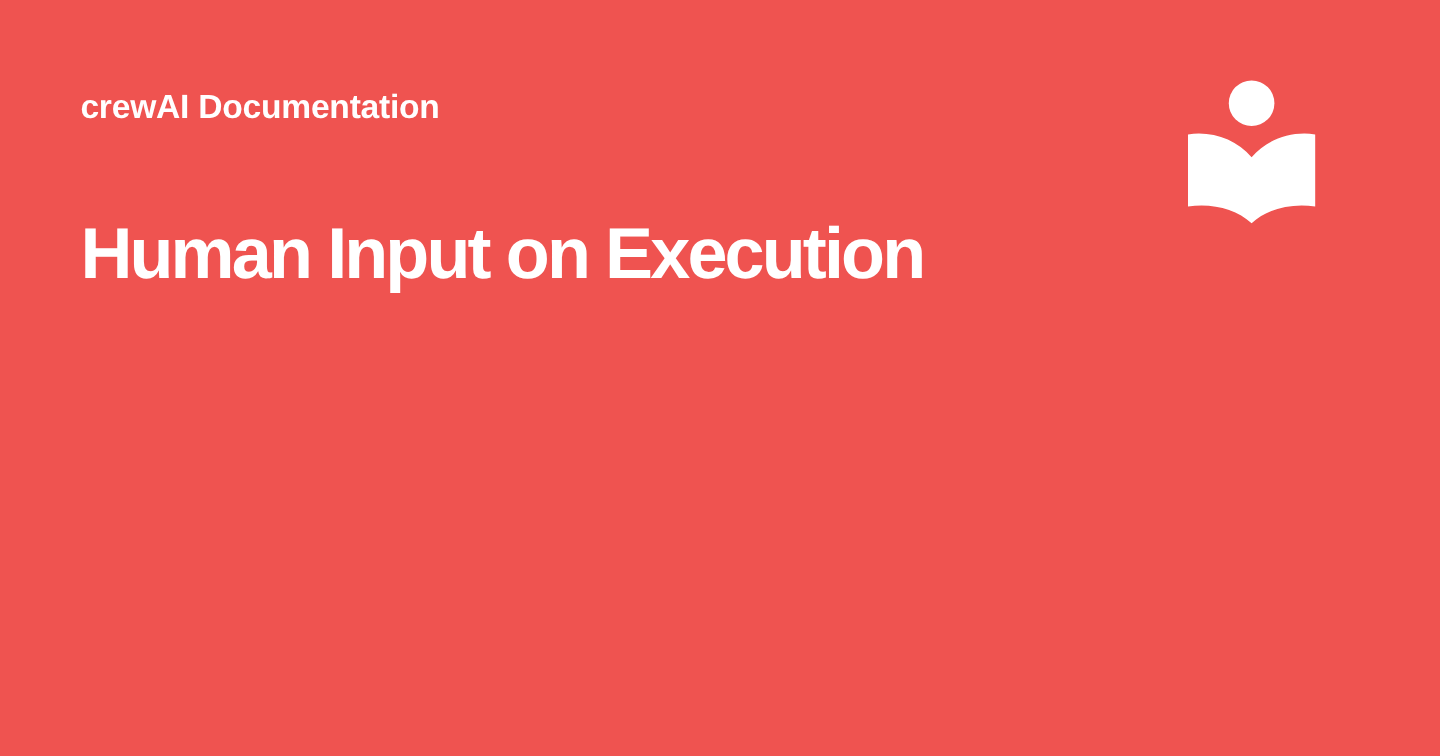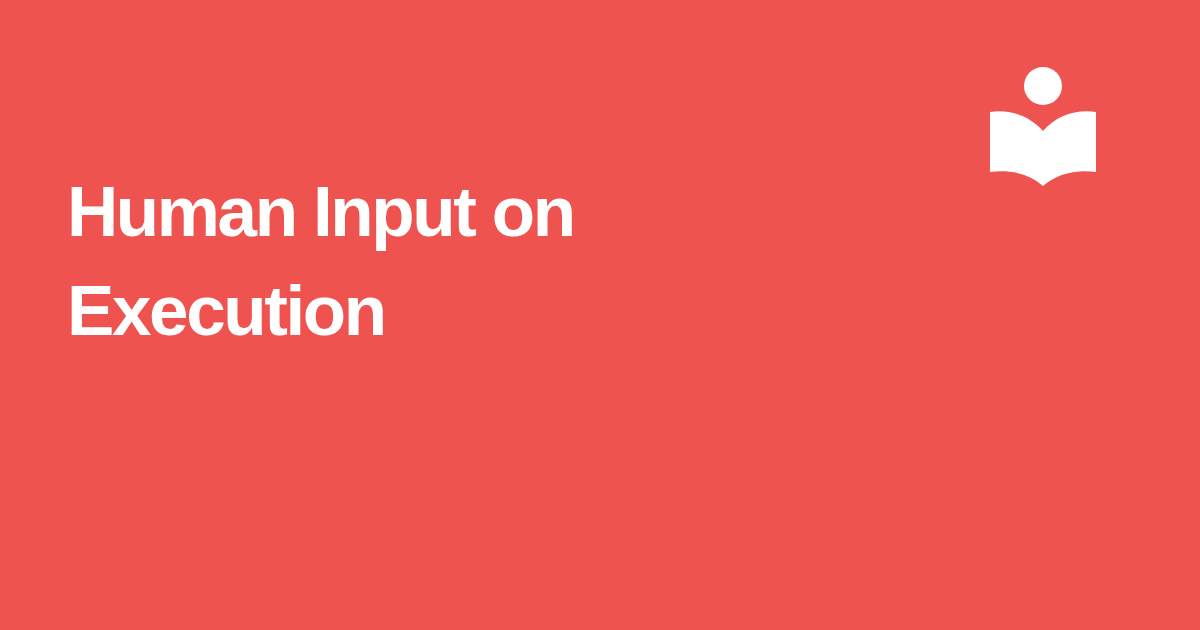--- a/index.html
+++ b/index.html
@@ -46,21 +46,21 @@
     white-space: nowrap;
   }
 
   .page-title {
     position: absolute;
     top: 162px;
     left: 0;
     margin: 0;
     width: 740px;
     font-family: "Liberation Sans", sans-serif;
-    font-size: 71px;
+    font-size: 60px;
     font-weight: 700;
     line-height: 99px;
     letter-spacing: -2.4px;
     color: #ffffff;
   }
 
   
   .logo {
     position: absolute;
     left: 988px;
@@ -73,20 +73,21 @@
     width: 112px;
     height: 124px;
   }
 </style>
 </head>
 <body>
 
 <div class="og-card">
 
   <div class="content">
+    <p class="eyebrow">crewAI Documentation</p>
 
     <h1 class="page-title">Human Input on Execution</h1>
   </div>
 
   <div class="logo">
     <svg viewBox="0 0 112 124" xmlns="http://www.w3.org/2000/svg" aria-hidden="true">
 
       <circle cx="55" cy="22" r="19" fill="#ffffff"></circle>
 
       <path fill="#ffffff" d="

